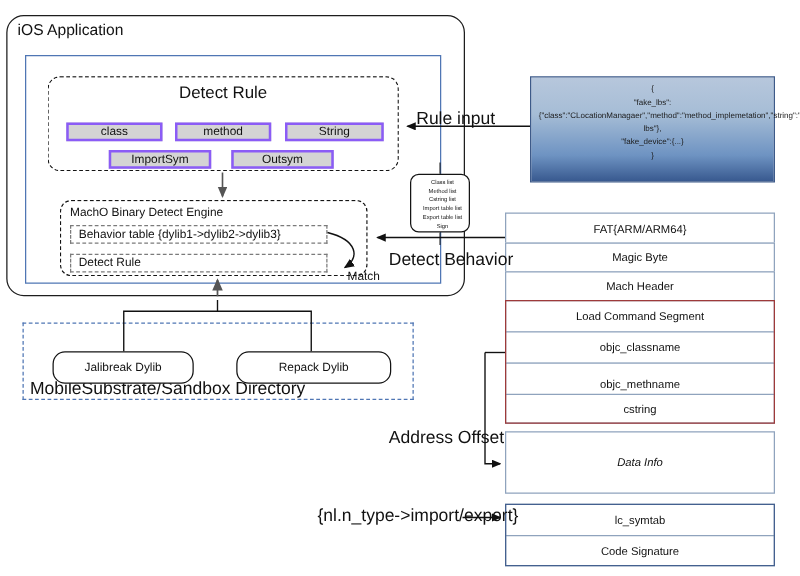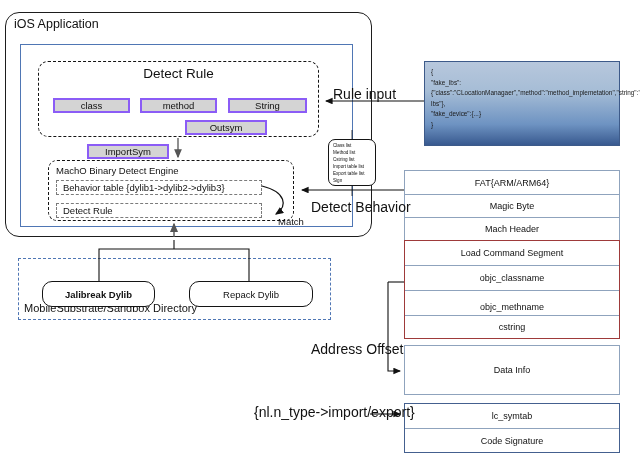--- a/index.html
+++ b/index.html
@@ -11,21 +11,21 @@
     font-family: "Liberation Sans", sans-serif;
     color: #000000;
   }
   #canvas {
     position: relative;
     width: 640px;
     height: 461px;
     background: #ffffff;
     overflow: hidden;
   }
-  .abs { position: absolute; box-sizing: border-box; }
+  .abs { position: absolute; box-sizing: border-box; text-align: center; }
 
   
   .ios-app {
     left: 5px; top: 12px; width: 367px; height: 225px;
     border: 1.4px solid #1d1d1d;
     border-radius: 14px;
     background: #ffffff;
   }
   .ios-app-title {
     left: 14px; top: 17px;
@@ -68,21 +68,21 @@
     font-size: 9.5px;
     color: #111;
     display: flex;
     align-items: center;
     justify-content: center;
     height: 15px;
   }
   .chip-class    { left: 53px;  top: 98px; width: 77px; }
   .chip-method   { left: 140px; top: 98px; width: 77px; }
   .chip-string   { left: 228px; top: 98px; width: 79px; }
-  .chip-import   { left: 87px;  top: 120px; width: 82px; margin-top: 24px; }
+  .chip-import   { left: 87px;  top: 120px; width: 82px; }
   .chip-outsym   { left: 185px; top: 120px; width: 82px; }
 
   
   .macho-box {
     left: 48px; top: 160px; width: 246px; height: 61px;
     border: 1.3px dashed #141414;
     border-radius: 9px;
     background: #ffffff;
   }
   .macho-title {
@@ -112,36 +112,36 @@
   }
 
   
   .mobsub-box {
     left: 18px; top: 258px; width: 313px; height: 62px;
     border: 1.1px dashed #4f76b4;
     background: #ffffff;
   }
   .mobsub-label {
     left: 24px; top: 302px;
-    font-size: 11px;
+    font-size: 14px;
     color: #111;
     white-space: nowrap;
   }
   .dylib {
     border: 1.2px solid #141414;
     border-radius: 10px;
     background: #ffffff;
     font-size: 9.5px;
     color: #111;
     display: flex;
     align-items: center;
     justify-content: center;
     height: 26px;
   }
-  .dylib-jail   { left: 42px;  top: 281px; width: 113px; font-weight: bold; }
+  .dylib-jail   { left: 42px;  top: 281px; width: 113px; }
   .dylib-repack { left: 189px; top: 281px; width: 124px; }
 
   
   .callout-box {
     left: 328px; top: 139px; width: 48px; height: 47px;
     border: 1px solid #141414;
     border-radius: 7px;
     background: #ffffff;
     padding: 3px 0 0 4px;
   }
@@ -257,21 +257,21 @@
   <div class="abs seg seg-blue" style="top:170px;height:25px;">FAT{ARM/ARM64}</div>
   <div class="abs seg seg-blue" style="top:194px;height:24px;">Magic Byte</div>
   <div class="abs seg seg-blue" style="top:217px;height:24px;">Mach Header</div>
   <div class="abs seg seg-blue" style="top:240px;height:26px;">Load Command Segment</div>
   <div class="abs seg seg-blue" style="top:265px;height:26px;">objc_classname</div>
   <div class="abs seg seg-blue" style="top:290px;height:34px;">objc_methname</div>
   <div class="abs seg seg-blue" style="top:315px;height:24px;">cstring</div>
 
   <div class="abs group-red" style="top:240px;height:99px;"></div>
 
-  <div class="abs seg seg-blue" style="top:345px;height:50px;">Data Info</div>
+  <div class="abs seg seg-blue" style="top:345px;height:50px;font-style:italic;">Data Info</div>
 
   <div class="abs seg seg-blue" style="top:403px;height:26px;">lc_symtab</div>
   <div class="abs seg seg-blue" style="top:428px;height:25px;">Code Signature</div>
   <div class="abs group-blue-outline" style="top:403px;height:50px;"></div>
 
   <div class="abs conn-label lbl-rule-input">Rule input</div>
   <div class="abs conn-label lbl-detect-beh">Detect Behavior</div>
   <div class="abs conn-label lbl-addr-offset">Address Offset</div>
   <div class="abs conn-label lbl-nltype">{nl.n_type-&gt;import/export}</div>
 

